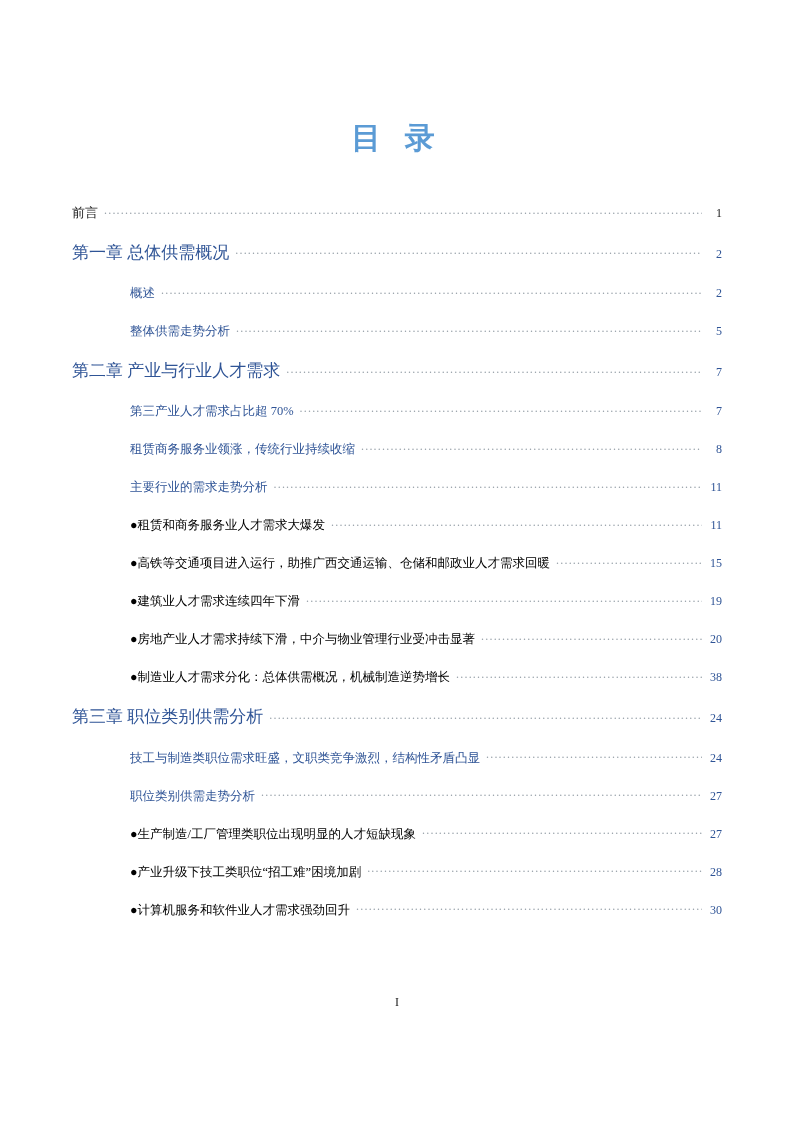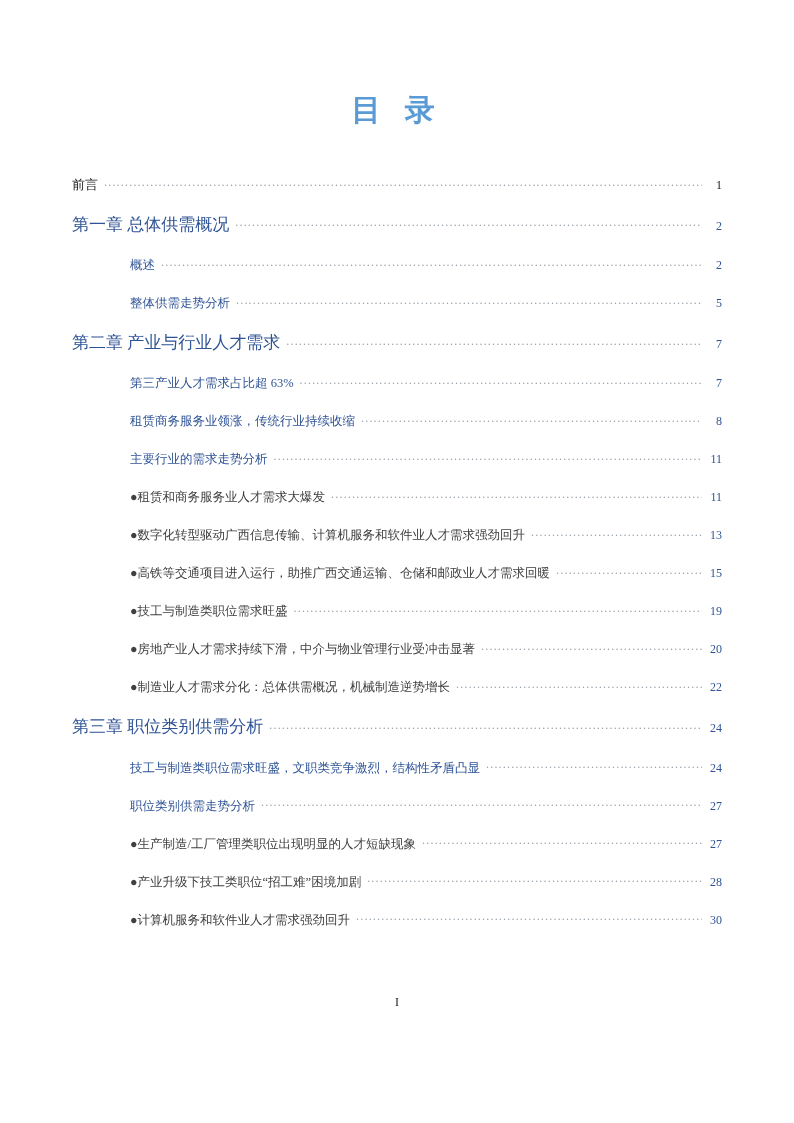--- a/index.html
+++ b/index.html
@@ -12,21 +12,21 @@
     height: 1123px;
     font-family: "Liberation Serif", "DejaVu Serif", serif;
     color: #1a1a1a;
     position: relative;
     overflow: hidden;
   }
   .page {
     width: 794px;
     height: 1056px;
     box-sizing: border-box;
-    padding: 72px 72px 40px 72px;
+    padding: 100px 72px 40px 72px;
     position: relative;
     background: #ffffff;
   }
   .doc-title {
     text-align: center;
     color: #5b9bd5;
     font-size: 30px;
     font-weight: bold;
     letter-spacing: 8px;
     margin-top: 18px;
@@ -83,21 +83,21 @@
   .lvl-chapter { color: #2f5496; margin-left: 0; }
   .lvl-chapter .label { font-size: 17px; font-weight: normal; color: #2f5496; }
   .lvl-chapter .pageno { color: #2f5496; }
   .lvl-chapter .leader::after { color: #9aa3ab; }
 
   .lvl-section { color: #2f5496; margin-left: 58px; }
   .lvl-section .label { font-size: 12.5px; color: #2f5496; }
   .lvl-section .pageno { color: #2f5496; }
 
   .lvl-bullet { color: #2f5496; margin-left: 58px; }
-  .lvl-bullet .label { font-size: 12.5px; color: #404040; }
+  .lvl-bullet .label { font-size: 12.5px; color: #000000; }
   .lvl-bullet .pageno { color: #2f5496; }
   .page-footer {
     position: absolute;
     bottom: 46px;
     left: 0;
     width: 794px;
     text-align: center;
     font-size: 12px;
     color: #1a1a1a;
     font-family: "Liberation Serif", "DejaVu Serif", serif;
@@ -130,63 +130,58 @@
         <span class="label">整体供需走势分析</span>
         <span class="leader"></span>
         <span class="pageno">5</span>
       </div>
       <div class="toc-row lvl-chapter">
         <span class="label">第二章 产业与行业人才需求</span>
         <span class="leader"></span>
         <span class="pageno">7</span>
       </div>
       <div class="toc-row lvl-section">
-        <span class="label">第三产业人才需求占比超 63%</span>
+        <span class="label">第三产业人才需求占比超 70%</span>
         <span class="leader"></span>
         <span class="pageno">7</span>
       </div>
       <div class="toc-row lvl-section">
         <span class="label">租赁商务服务业领涨，传统行业持续收缩</span>
         <span class="leader"></span>
         <span class="pageno">8</span>
       </div>
       <div class="toc-row lvl-section">
         <span class="label">主要行业的需求走势分析</span>
         <span class="leader"></span>
         <span class="pageno">11</span>
       </div>
       <div class="toc-row lvl-bullet">
         <span class="label">●租赁和商务服务业人才需求大爆发</span>
         <span class="leader"></span>
         <span class="pageno">11</span>
       </div>
       <div class="toc-row lvl-bullet">
-        <span class="label">●数字化转型驱动广西信息传输、计算机服务和软件业人才需求强劲回升</span>
-        <span class="leader"></span>
-        <span class="pageno">13</span>
-      </div>
-      <div class="toc-row lvl-bullet">
         <span class="label">●高铁等交通项目进入运行，助推广西交通运输、仓储和邮政业人才需求回暖</span>
         <span class="leader"></span>
         <span class="pageno">15</span>
       </div>
       <div class="toc-row lvl-bullet">
-        <span class="label">●技工与制造类职位需求旺盛</span>
+        <span class="label">●建筑业人才需求连续四年下滑</span>
         <span class="leader"></span>
         <span class="pageno">19</span>
       </div>
       <div class="toc-row lvl-bullet">
         <span class="label">●房地产业人才需求持续下滑，中介与物业管理行业受冲击显著</span>
         <span class="leader"></span>
         <span class="pageno">20</span>
       </div>
       <div class="toc-row lvl-bullet">
         <span class="label">●制造业人才需求分化：总体供需概况，机械制造逆势增长</span>
         <span class="leader"></span>
-        <span class="pageno">22</span>
+        <span class="pageno">38</span>
       </div>
       <div class="toc-row lvl-chapter">
         <span class="label">第三章 职位类别供需分析</span>
         <span class="leader"></span>
         <span class="pageno">24</span>
       </div>
       <div class="toc-row lvl-section">
         <span class="label">技工与制造类职位需求旺盛，文职类竞争激烈，结构性矛盾凸显</span>
         <span class="leader"></span>
         <span class="pageno">24</span>

